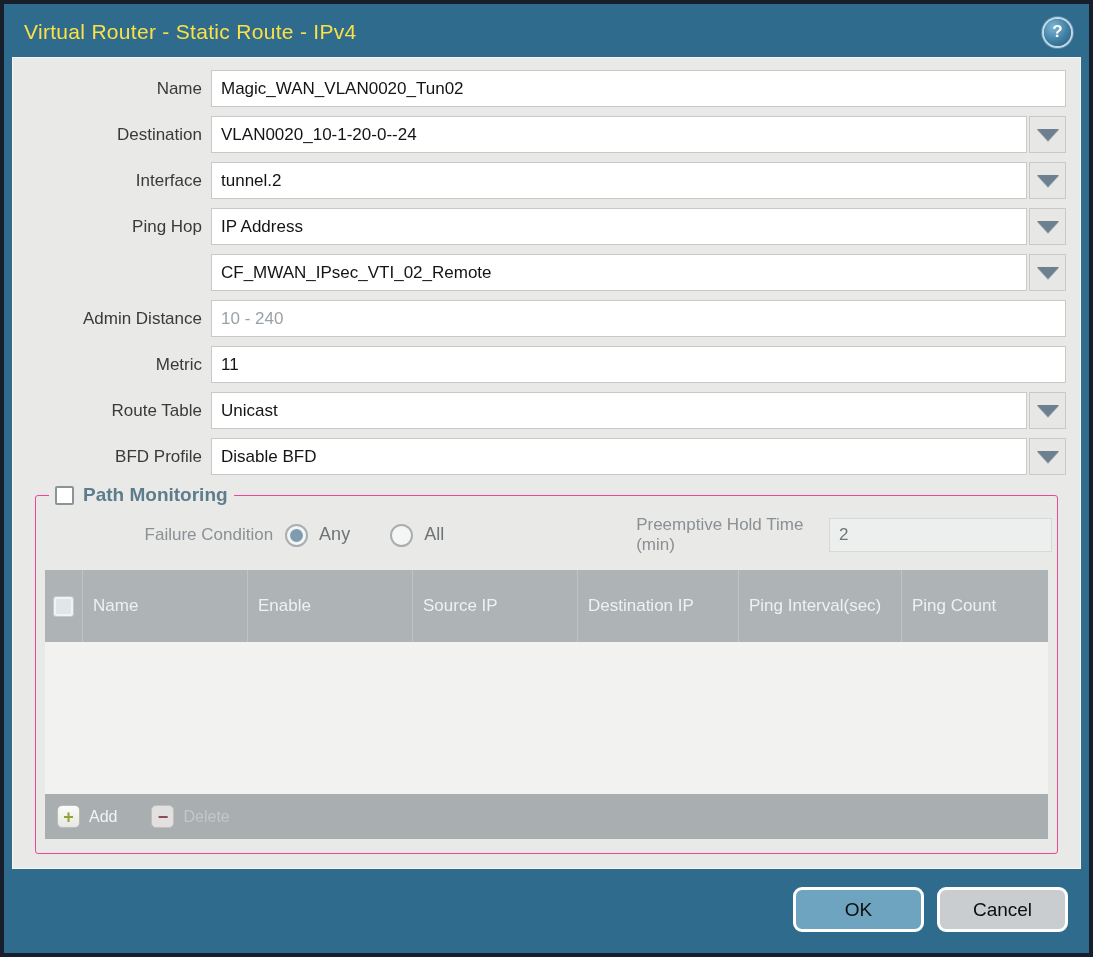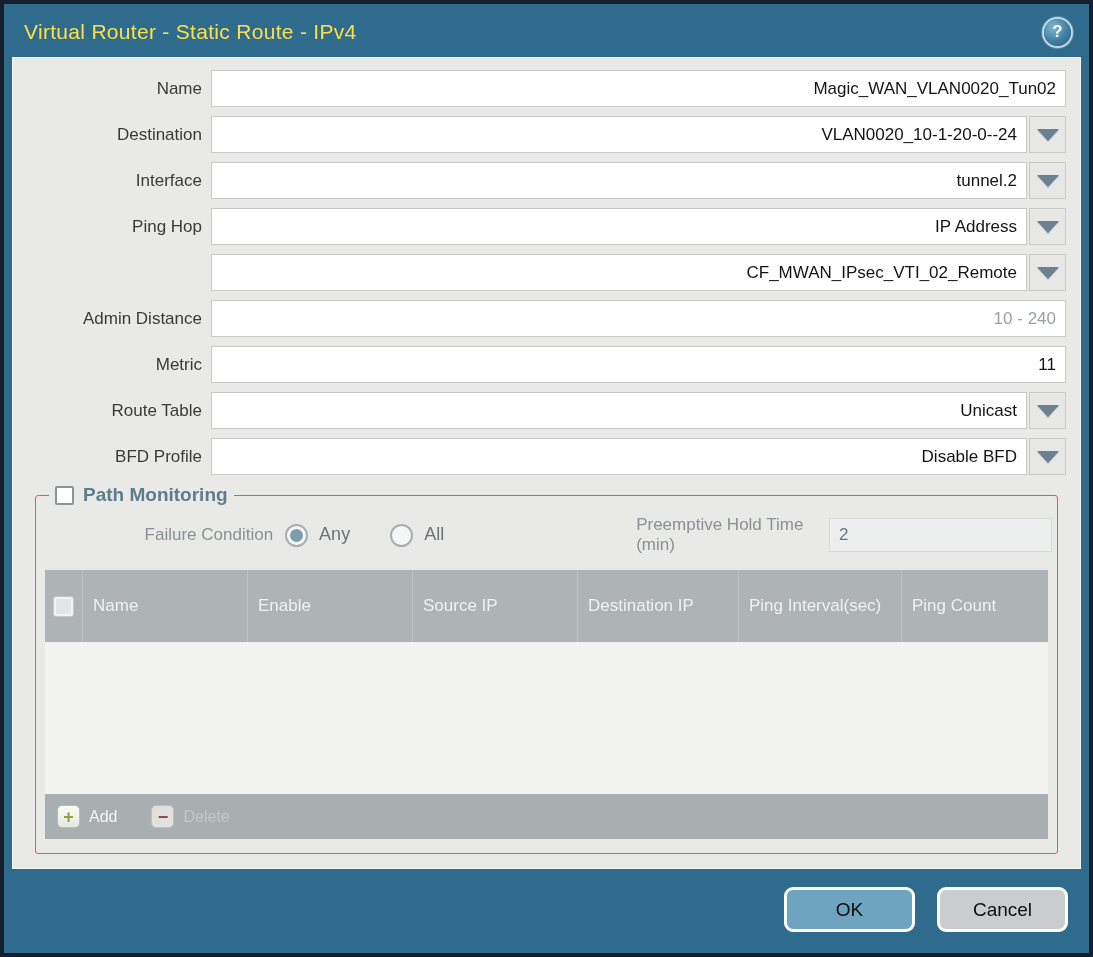--- a/index.html
+++ b/index.html
@@ -48,21 +48,21 @@
   .form-label {
     width: 198px; text-align: right; padding-right: 9px;
     color: #3a3a3a; font-size: 17px; white-space: nowrap;
   }
   .field-wrap { flex: 1; display: flex; height: 37px; }
   .text-input {
     flex: 1; height: 37px;
     border: 1px solid #c9c9c7; background: #ffffff;
     font-family: "Liberation Sans", "DejaVu Sans", sans-serif;
     font-size: 17px; color: #141414; padding: 0 9px;
-    outline: none; min-width: 0; text-align: right;
+    outline: none; min-width: 0;
   }
   .text-input::placeholder { color: #9aa1a6; }
   .dd-btn {
     width: 37px; height: 37px; margin-left: 2px;
     background: #e7e7e5; border: 1px solid #c9c9c7;
     display: flex; align-items: center; justify-content: center;
     cursor: pointer; flex: 0 0 auto;
   }
   .dd-arrow {
     width: 0; height: 0;
@@ -152,21 +152,21 @@
     position: absolute; right: 21px; bottom: 21px;
     display: flex; gap: 13px;
   }
   .btn {
     width: 131px; height: 45px; border-radius: 9px;
     border: 3px solid #ffffff;
     font-family: "Liberation Sans", "DejaVu Sans", sans-serif;
     font-size: 19px; color: #0e0e0e; cursor: pointer;
   }
   .btn-ok { background: #6ea4bf; }
-  .btn-cancel { background: #c9cdcf; margin-left: 9px; }
+  .btn-cancel { background: #c9cdcf; }
 </style>
 </head>
 <body>
 
 <div class="dialog">
 
   <div class="titlebar">
     <span class="title">Virtual Router - Static Route - IPv4</span>
     <span class="help-icon">?</span>
   </div>

